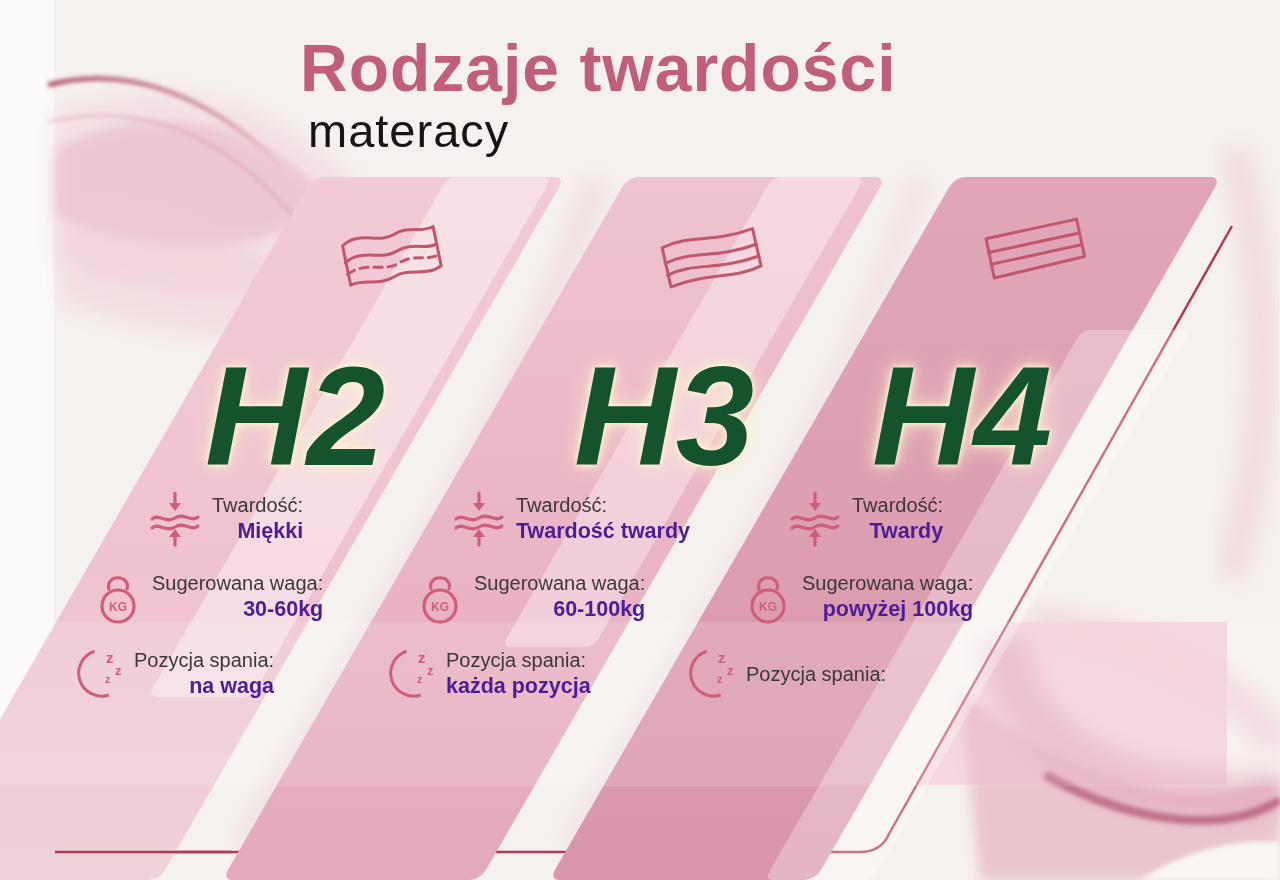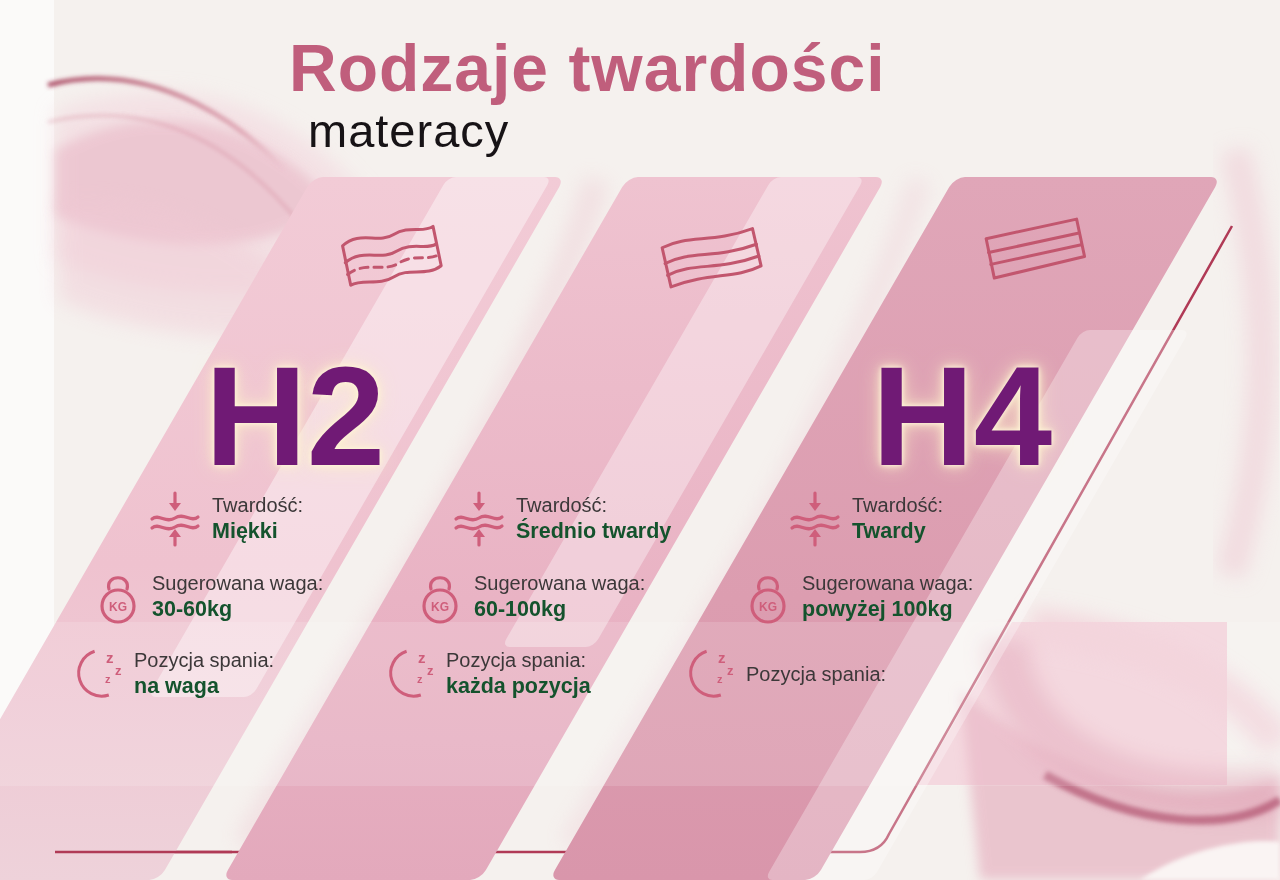--- a/index.html
+++ b/index.html
@@ -23,44 +23,45 @@
   .col3{left:955px;width:266px;background:linear-gradient(180deg,#e0a6b8 0%,#dc9db0 60%,#d996ab 100%);}
 
   .sheet{position:absolute;border-radius:8px;transform:skewX(-30deg);transform-origin:0 0;z-index:2;background:rgba(255,255,255,.4);}
   .sheet-a{left:448px;top:177px;width:104px;height:520px;background:rgba(255,255,255,.42);}
   .sheet-b{left:773px;top:177px;width:92px;height:470px;background:rgba(255,255,255,.36);}
   .sheet-c{left:1082px;top:330px;width:108px;height:550px;background:rgba(255,255,255,.30);}
   .hband{position:absolute;left:0;top:622px;width:1280px;height:164px;background:rgba(255,255,255,.14);z-index:2;}
 
   
   .title-main{
-    position:absolute;left:289px;top:34px;z-index:5;margin:0;
+    position:absolute;left:300px;top:34px;z-index:5;margin:0;
     font-size:66px;font-weight:700;color:#c05e7c;letter-spacing:1px;line-height:1.05;
   }
   .title-sub{
     position:absolute;left:308px;top:106px;z-index:5;margin:0;
     font-size:47px;font-weight:400;color:#171316;letter-spacing:1px;line-height:1.05;
   }
 
   
   .big-letter{
     position:absolute;top:346px;width:330px;z-index:5;text-align:center;
-    font-size:141px;line-height:140px;font-weight:700;color:#701a75;
+    font-size:141px;line-height:140px;font-weight:700;color:#14532d;
     text-shadow:0 0 4px #fff7dd,0 0 10px #fdf2cf,0 0 22px rgba(253,240,200,.75);
+    font-style:italic;
   }
   .bl1{left:130px;} .bl2{left:499px;} .bl3{left:797px;}
 
   .mattress{position:absolute;z-index:5;}
   .m1{left:328px;top:213px;} .m2{left:648px;top:216px;} .m3{left:970px;top:210px;}
 
   
   .row{position:absolute;z-index:5;display:flex;align-items:center;gap:10px;}
   .row .txt{display:flex;flex-direction:column;gap:2px;}
   .row .lbl{font-size:20px;color:#3c3839;line-height:1.15;}
-  .row .val{font-size:21.5px;font-weight:700;color:#14532d;line-height:1.15;}
+  .row .val{font-size:21.5px;font-weight:700;color:#4c1d95;line-height:1.15;text-align:right;}
   .c1.r1{left:148px;top:490px;} .c1.r2{left:94px;top:568px;}  .c1.r3{left:68px;top:645px;}
   .c2.r1{left:452px;top:490px;} .c2.r2{left:416px;top:568px;} .c2.r3{left:380px;top:645px;}
   .c3.r1{left:788px;top:490px;} .c3.r2{left:744px;top:568px;} .c3.r3{left:680px;top:645px;}
 
   .ic{flex:0 0 auto;}
 </style>
 </head>
 <body>
 
 <div class="stage">
@@ -134,20 +135,21 @@
   </svg>
   <svg class="mattress m3" width="124" height="96" viewBox="0 0 124 96">
     <g transform="rotate(-6 62 44)" fill="none" stroke="#c2566e" stroke-width="3" stroke-linecap="round" stroke-linejoin="round">
       <path d="M18,24 L110,14 L114,52 L22,64 Z"></path>
       <path d="M19,38 L111,28"></path>
       <path d="M20,50 L112,40"></path>
     </g>
   </svg>
 
   <div class="big-letter bl1">H2</div>
+  <div class="big-letter bl2">H3</div>
   <div class="big-letter bl3">H4</div>
 
   <div class="row c1 r1">
     <svg class="ic" width="54" height="58" viewBox="0 0 54 58">
       <g stroke="#cf5e7b" stroke-width="3.2" fill="none" stroke-linecap="round">
         <line x1="27" y1="3" x2="27" y2="13"></line>
           <path d="M4,29 C11,23 18,34 27,28 C36,22 43,33 50,27"></path>
         <path d="M4,38 C11,32 18,43 27,37 C36,31 43,42 50,36"></path>
           <line x1="27" y1="47" x2="27" y2="55"></line>
       </g>
@@ -189,21 +191,21 @@
         <line x1="27" y1="3" x2="27" y2="13"></line>
           <path d="M4,29 C11,23 18,34 27,28 C36,22 43,33 50,27"></path>
         <path d="M4,38 C11,32 18,43 27,37 C36,31 43,42 50,36"></path>
           <line x1="27" y1="47" x2="27" y2="55"></line>
       </g>
       <path d="M21,13 L33,13 L27,21 Z" fill="#cf5e7b"></path>
         <path d="M21,47 L33,47 L27,39 Z" fill="#cf5e7b"></path>
     </svg>
     <div class="txt">
       <span class="lbl">Twardość:</span>
-      <span class="val">Średnio twardy</span>
+      <span class="val">Twardość twardy</span>
     </div>
   </div>
   <div class="row c2 r2">
     <svg class="ic" width="48" height="58" viewBox="0 0 48 58">
       <path d="M15,21 C11,6 37,6 33,21" fill="none" stroke="#cf5e7b" stroke-width="3.2" stroke-linecap="round"></path>
       <circle cx="24" cy="38" r="16" fill="none" stroke="#cf5e7b" stroke-width="3.2"></circle>
       <text x="24" y="43" text-anchor="middle" font-size="12" font-weight="bold" fill="#cf5e7b">KG</text>
     </svg>
     <div class="txt">
       <span class="lbl">Sugerowana waga:</span>

